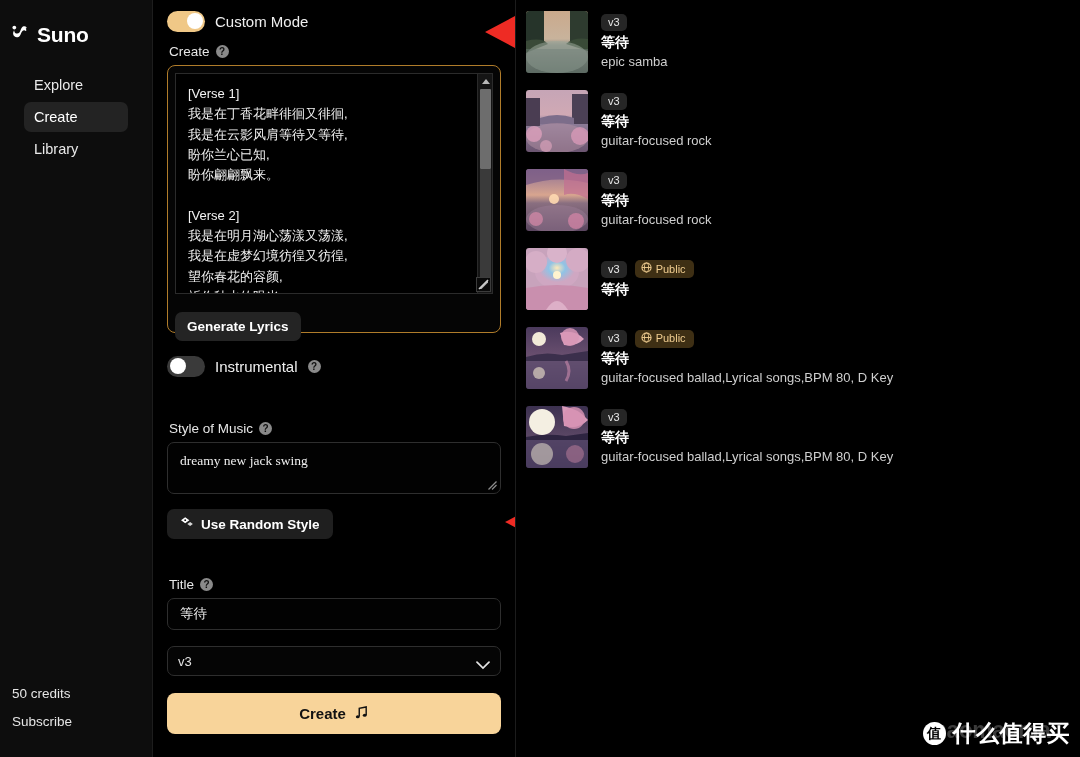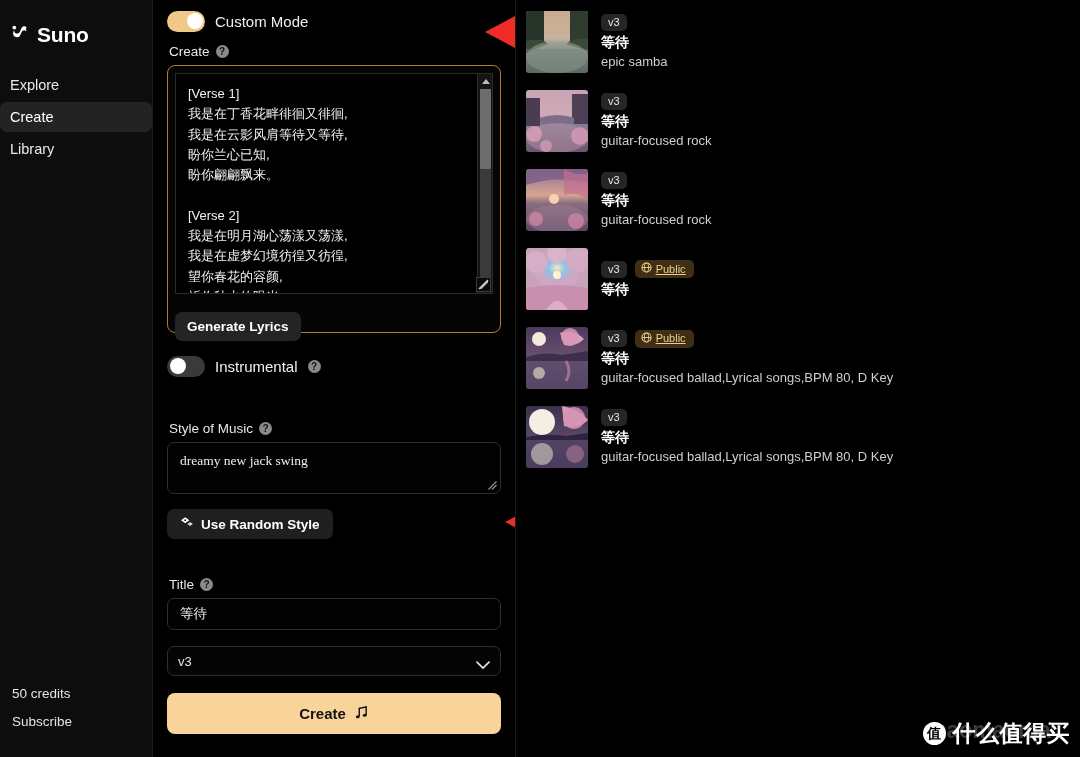--- a/index.html
+++ b/index.html
@@ -36,21 +36,21 @@
     height: 52px;
   }
   .brand-logo { width: 22px; height: 22px; display: block; }
   .brand-name {
     color: #fff;
     font-size: 21px;
     font-weight: 700;
     letter-spacing: -0.2px;
     line-height: 1;
   }
-  .nav { margin-top: 18px; padding: 0 0; display: flex; flex-direction: column; gap: 2px; }
+  .nav { margin-top: 18px; padding: 0 24px; display: flex; flex-direction: column; gap: 2px; }
   .nav-item {
     height: 30px;
     display: flex;
     align-items: center;
     padding: 0 10px;
     border-radius: 7px;
     color: #e9e9e9;
     font-size: 14.5px;
     cursor: pointer;
   }
@@ -281,21 +281,20 @@
     font-size: 11px; border-radius: 5px;
     padding: 2px 7px; line-height: 13px;
     cursor: pointer;
   }
   .badge-public {
     background: #3e2f14; color: #f0cd90;
     font-size: 11px; border-radius: 5px;
     padding: 2px 8px 2px 6px; line-height: 13px;
     display: inline-flex; align-items: center; gap: 4px;
     cursor: pointer;
-    text-decoration: underline;
   }
   .song-title {
     color: #fff; font-size: 14px; font-weight: 700;
     line-height: 17px;
     cursor: pointer;
   }
   .song-desc {
     color: #cfcfcf; font-size: 13px;
     line-height: 17px;
     white-space: nowrap;

